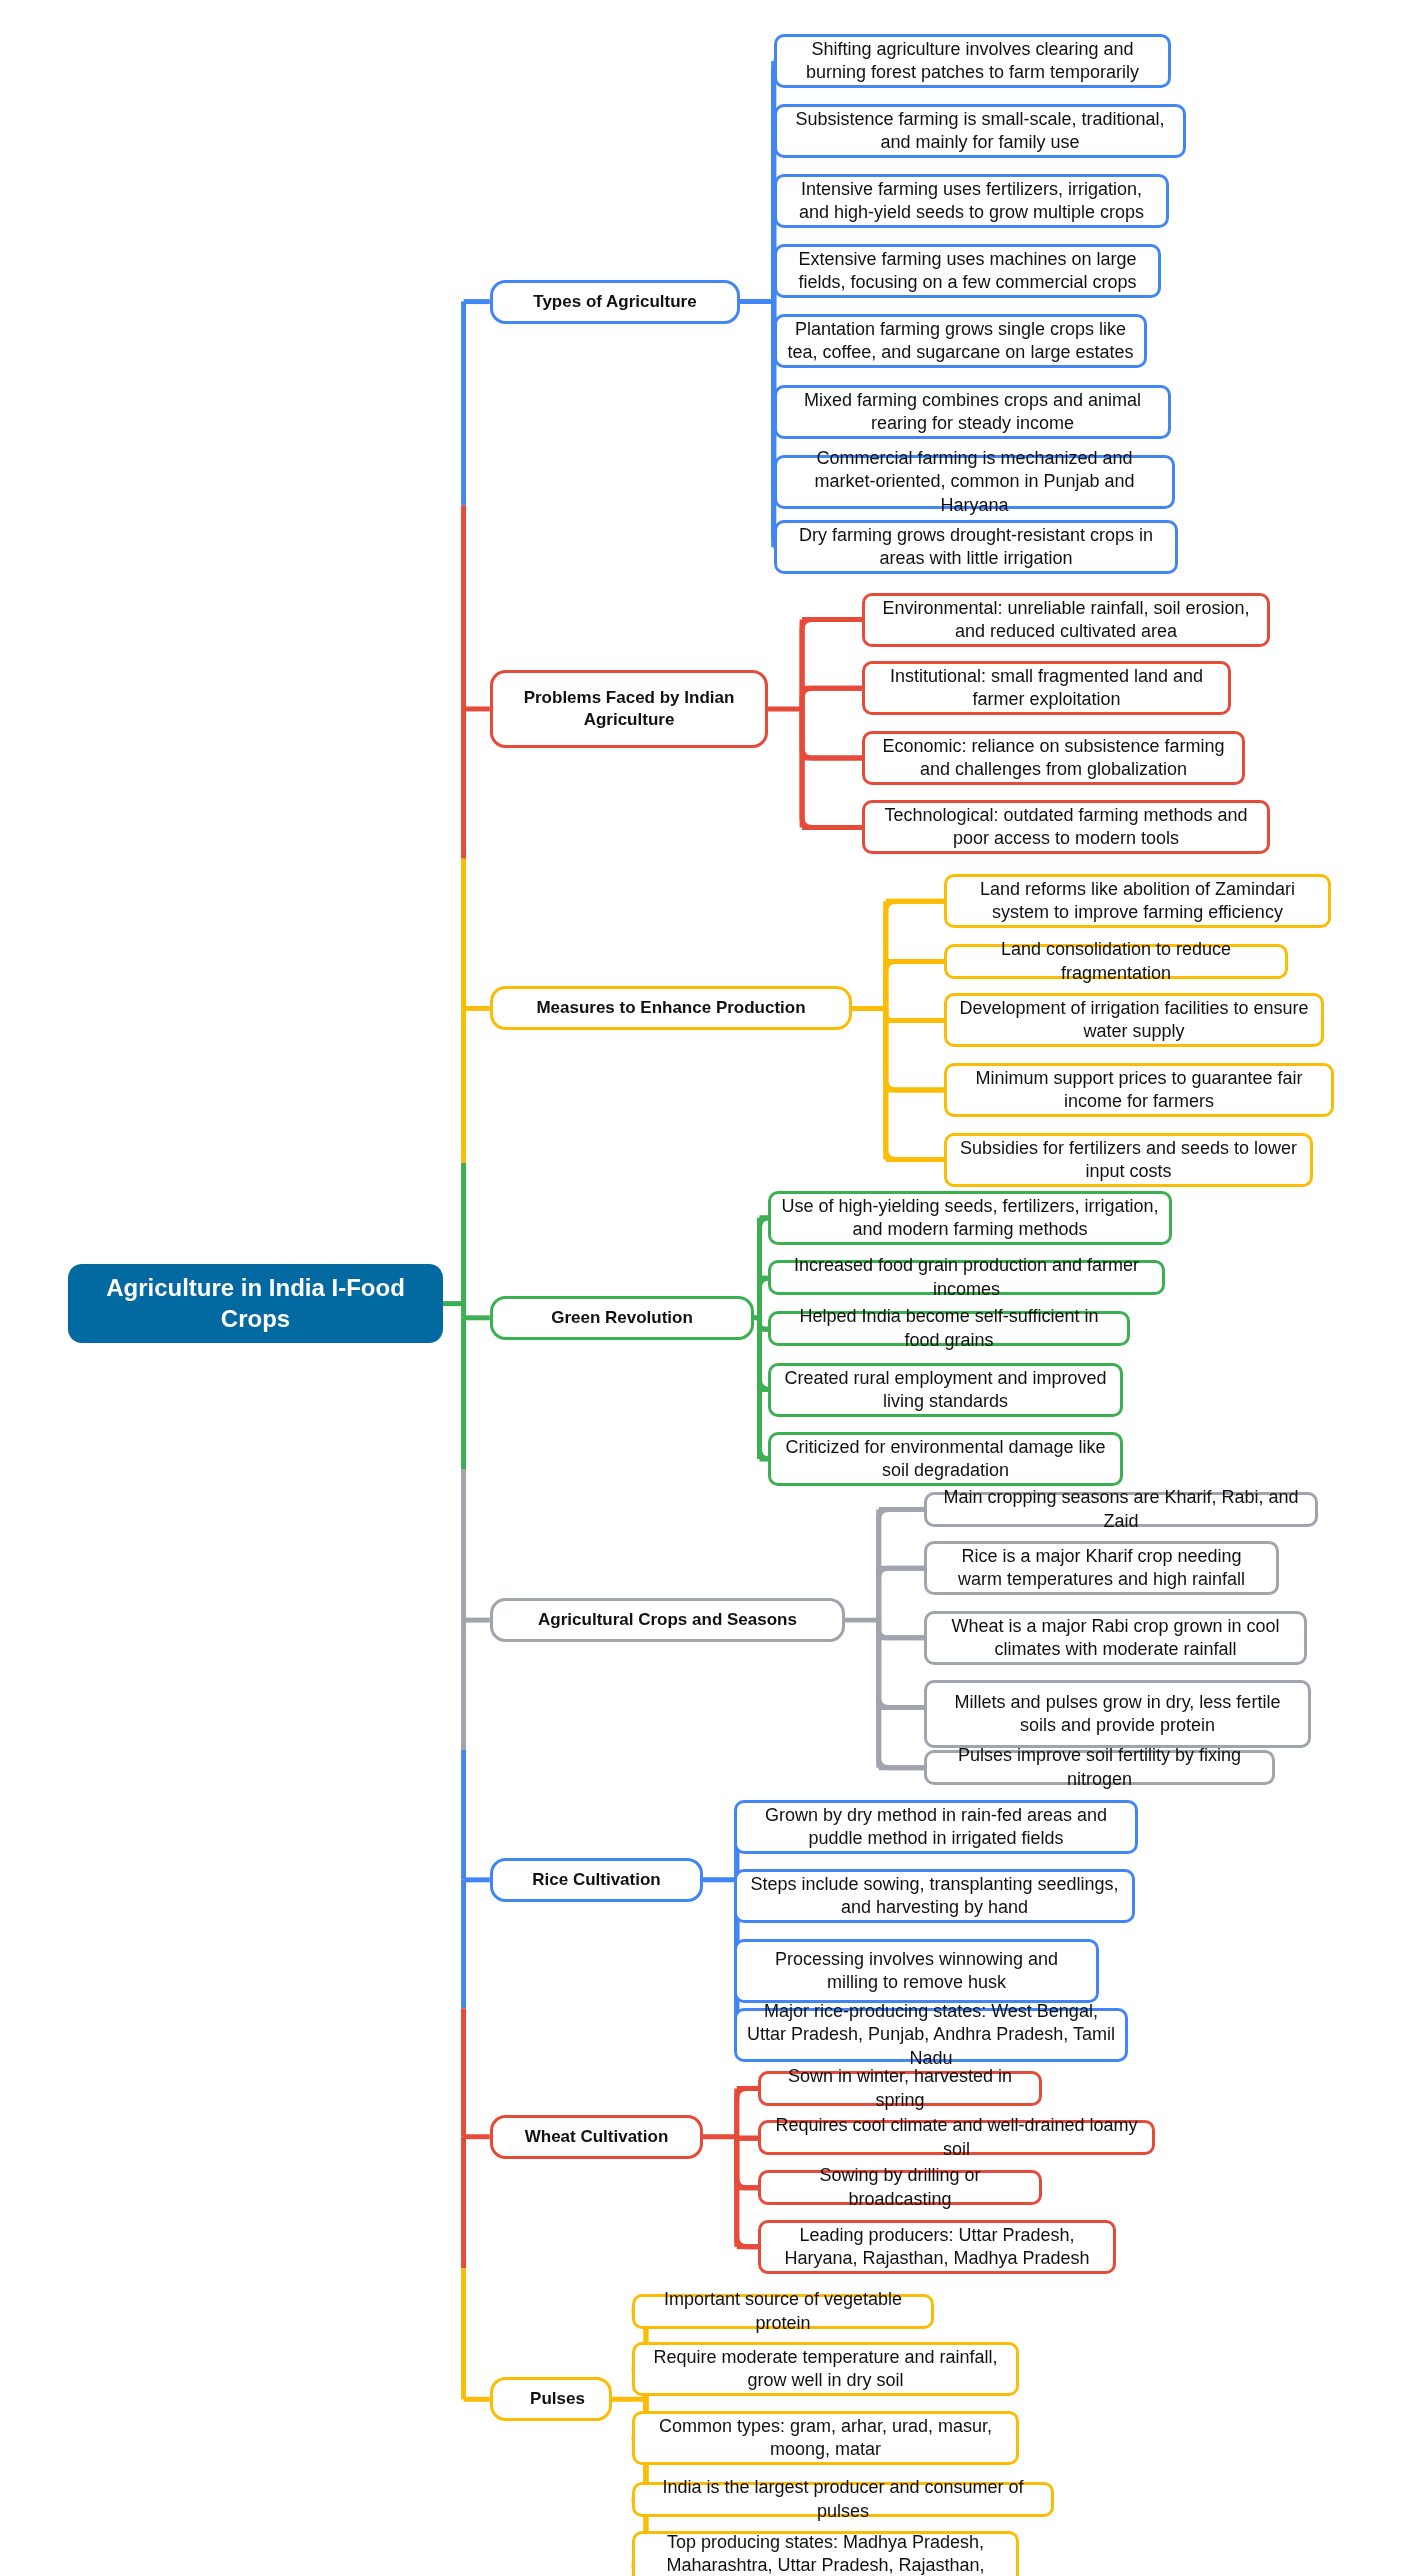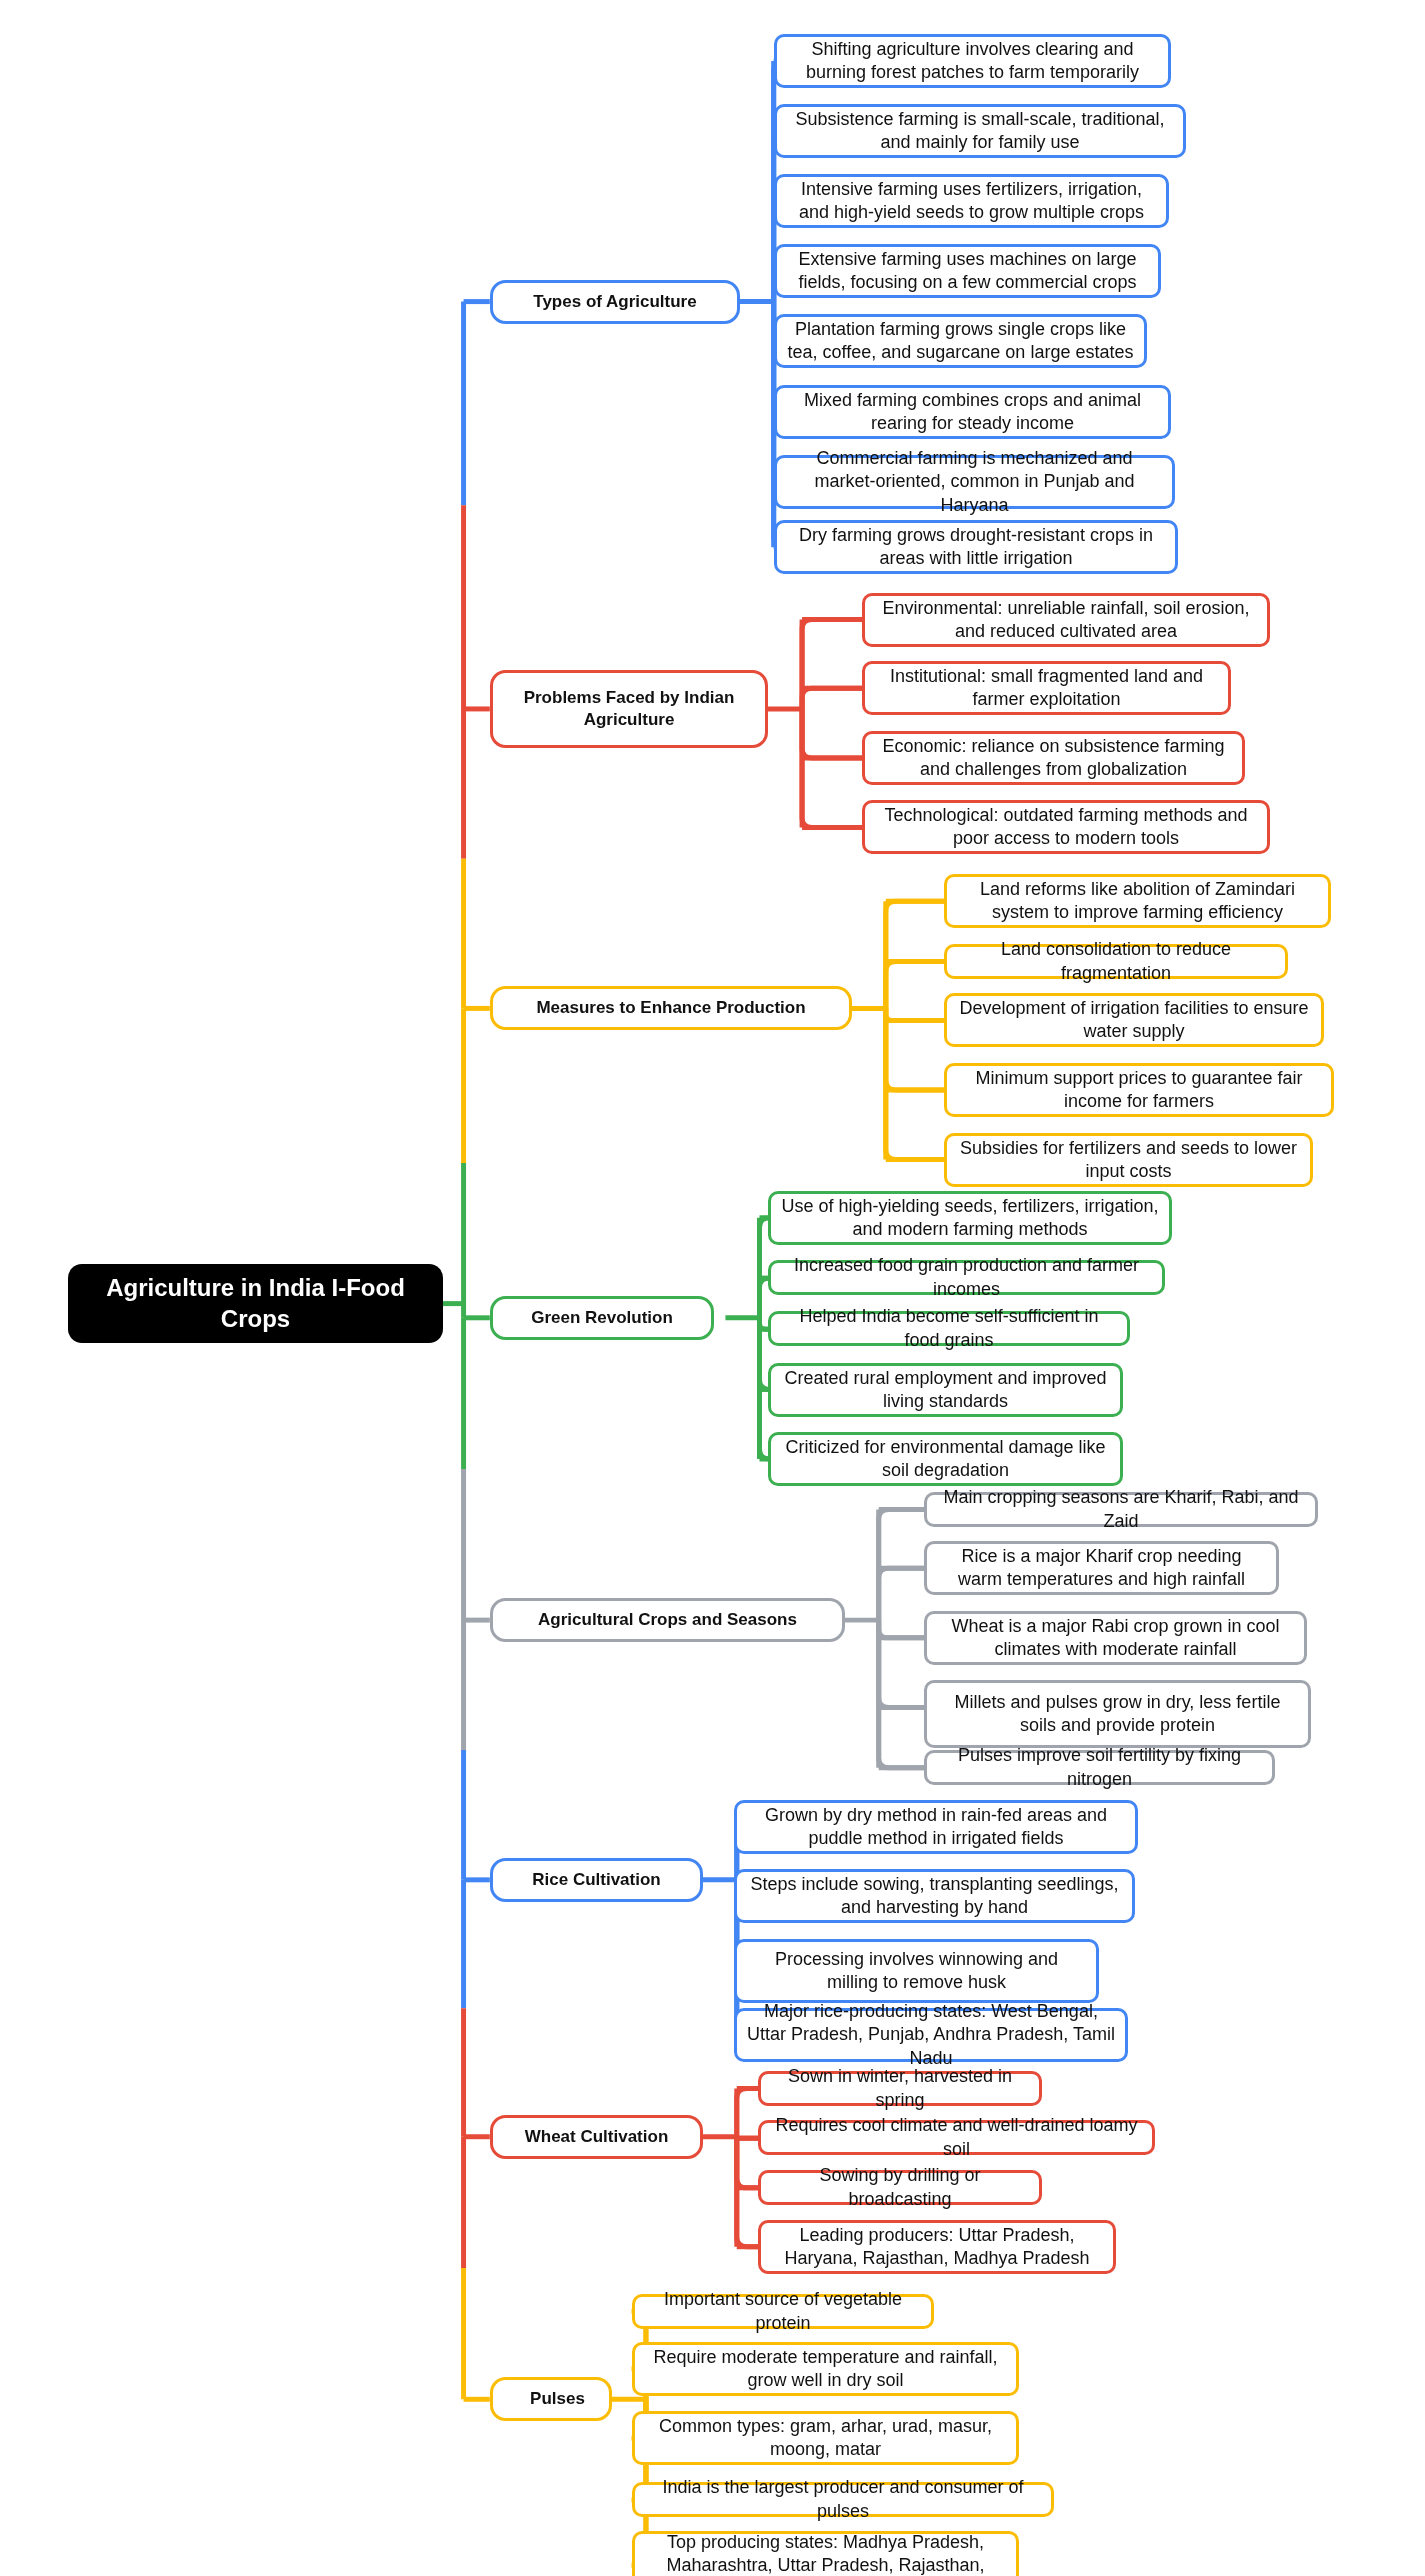--- a/index.html
+++ b/index.html
@@ -217,21 +217,21 @@
       <path d="M910 3381 L910 3381 Q910 3381 910 3381 L910 3352 Q910 3338 924 3338 L890 3338" stroke="#FBBC05" stroke-width="7" fill="none" stroke-linecap="butt" stroke-linejoin="round"></path>
       <path d="M910 3338 L890 3338" stroke="#FBBC05" stroke-width="7" fill="none" stroke-linecap="butt"></path>
       <path d="M910 3381 L910 3381 Q910 3381 910 3381 L910 3422 Q910 3436 924 3436 L890 3436" stroke="#FBBC05" stroke-width="7" fill="none" stroke-linecap="butt" stroke-linejoin="round"></path>
       <path d="M910 3436 L890 3436" stroke="#FBBC05" stroke-width="7" fill="none" stroke-linecap="butt"></path>
       <path d="M910 3381 L910 3381 Q910 3381 910 3381 L910 3509 Q910 3523 924 3523 L890 3523" stroke="#FBBC05" stroke-width="7" fill="none" stroke-linecap="butt" stroke-linejoin="round"></path>
       <path d="M910 3523 L890 3523" stroke="#FBBC05" stroke-width="7" fill="none" stroke-linecap="butt"></path>
       <path d="M910 3381 L910 3381 Q910 3381 910 3381 L910 3601 Q910 3615 924 3615 L890 3615" stroke="#FBBC05" stroke-width="7" fill="none" stroke-linecap="butt" stroke-linejoin="round"></path>
       <path d="M910 3615 L890 3615" stroke="#FBBC05" stroke-width="7" fill="none" stroke-linecap="butt"></path>
     </svg>
 
-  <div class="node root-node" id="root-node" style="left: 68px; top: 1264px; width: 375px; height: 79px; background: #000000; color: rgb(255, 255, 255);">
+  <div class="node root-node" id="root-node" style="left: 68px; top: 1264px; width: 375px; height: 79px; background: #0369a1; color: rgb(255, 255, 255);">
     <span>Agriculture in India I-Food Crops</span>
   </div>
 
   <div id="nodes">
       <div class="node branch-node" style="left: 490px; top: 280px; width: 250px; height: 44px; border-color: rgb(66, 133, 244);">
         <span>Types of Agriculture</span>
       </div>
       <div class="node leaf-node" style="left: 774px; top: 34px; width: 397px; height: 54px; border-color: rgb(66, 133, 244);">
         <span>Shifting agriculture involves clearing and burning forest patches to farm temporarily</span>
       </div>
@@ -282,21 +282,21 @@
       </div>
       <div class="node leaf-node" style="left: 944px; top: 993px; width: 380px; height: 54px; border-color: rgb(251, 188, 5);">
         <span>Development of irrigation facilities to ensure water supply</span>
       </div>
       <div class="node leaf-node" style="left: 944px; top: 1063px; width: 390px; height: 54px; border-color: rgb(251, 188, 5);">
         <span>Minimum support prices to guarantee fair income for farmers</span>
       </div>
       <div class="node leaf-node" style="left: 944px; top: 1133px; width: 369px; height: 54px; border-color: rgb(251, 188, 5);">
         <span>Subsidies for fertilizers and seeds to lower input costs</span>
       </div>
-      <div class="node branch-node" style="left: 490px; top: 1296px; width: 224px; height: 44px; border-color: rgb(60, 175, 80);">
+      <div class="node branch-node" style="left: 490px; top: 1296px; width: 264px; height: 44px; border-color: rgb(60, 175, 80);">
         <span>Green Revolution</span>
       </div>
       <div class="node leaf-node" style="left: 768px; top: 1191px; width: 404px; height: 54px; border-color: rgb(60, 175, 80);">
         <span>Use of high-yielding seeds, fertilizers, irrigation, and modern farming methods</span>
       </div>
       <div class="node leaf-node" style="left: 768px; top: 1260px; width: 397px; height: 35px; border-color: rgb(60, 175, 80);">
         <span>Increased food grain production and farmer incomes</span>
       </div>
       <div class="node leaf-node" style="left: 768px; top: 1311px; width: 362px; height: 35px; border-color: rgb(60, 175, 80);">
         <span>Helped India become self-sufficient in food grains</span>

